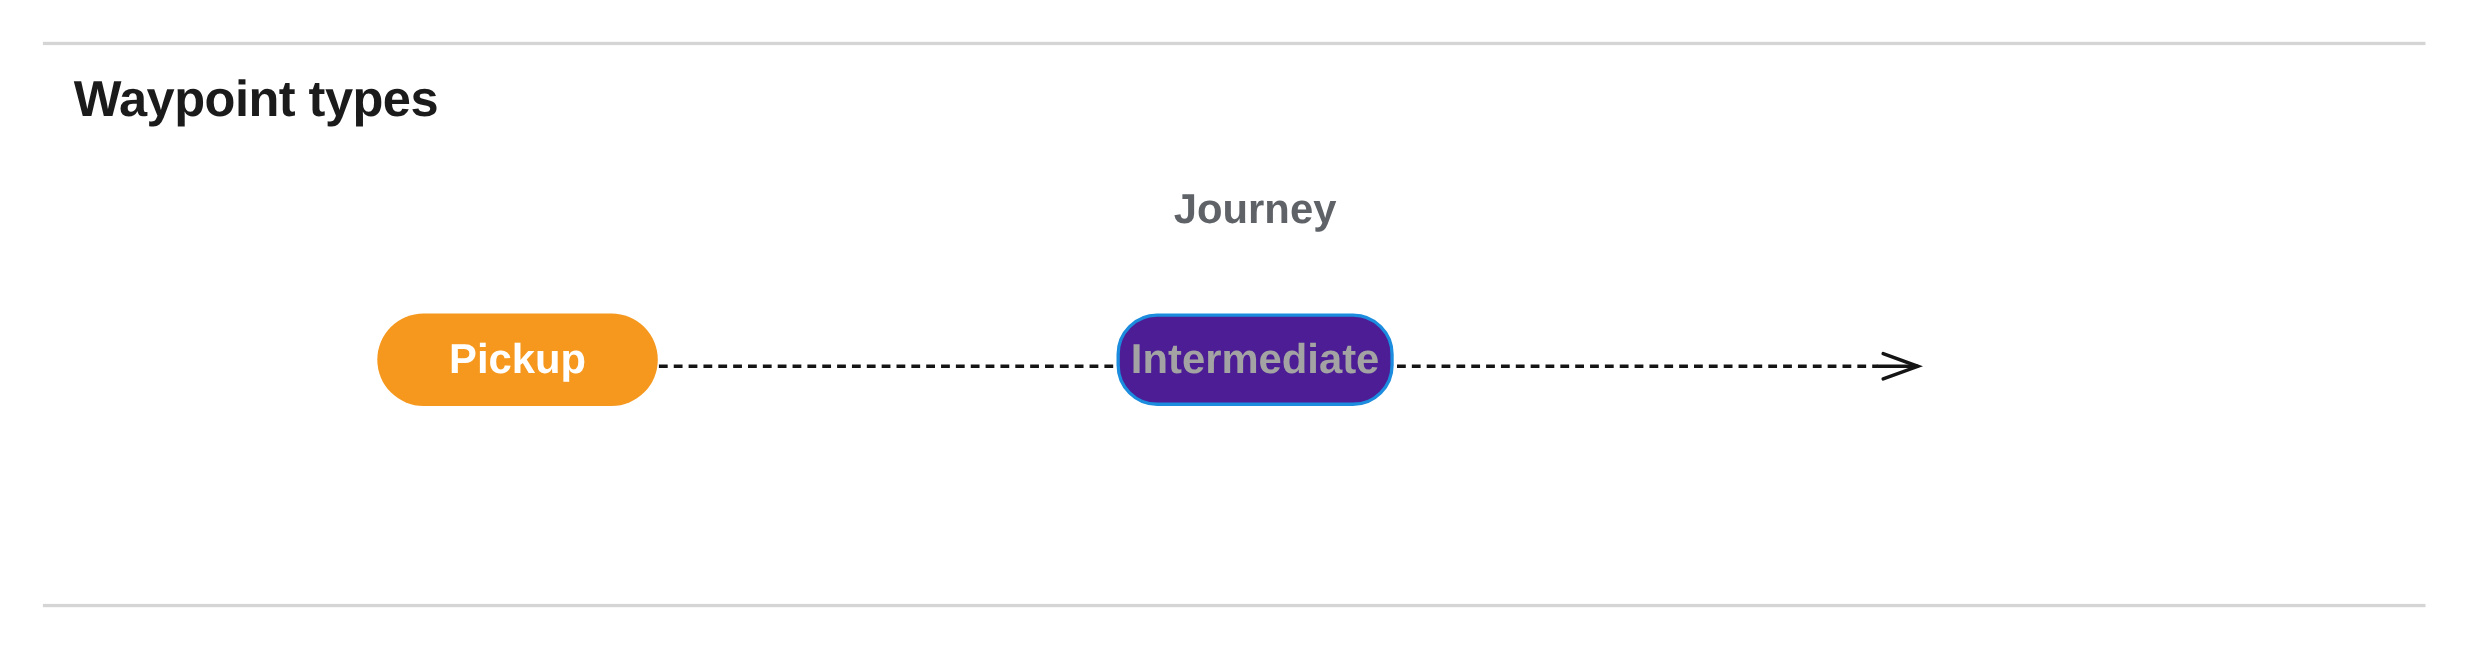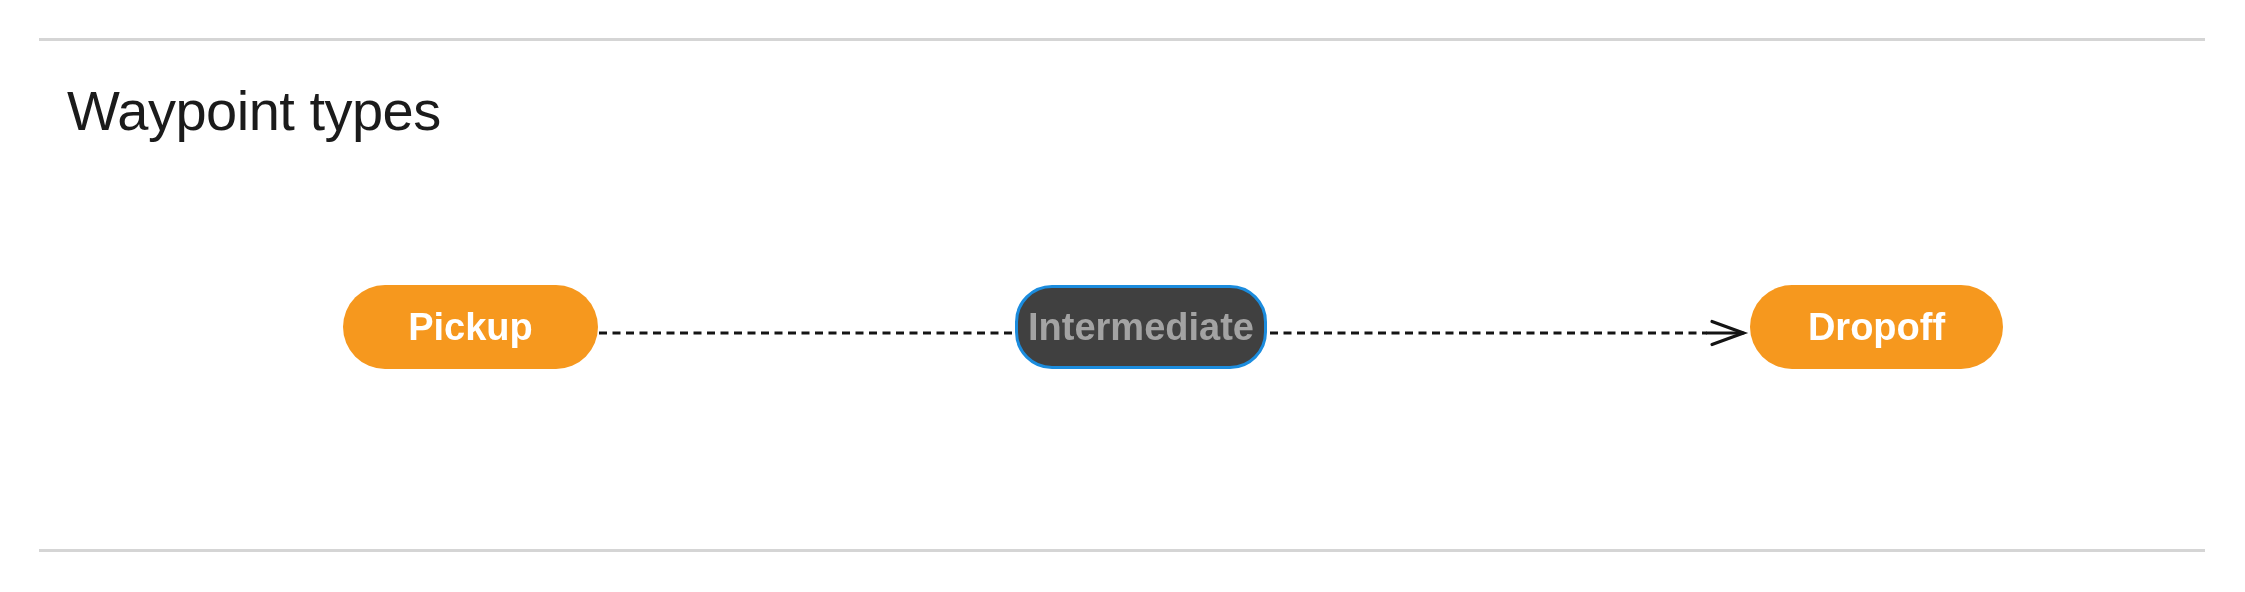--- a/index.html
+++ b/index.html
@@ -22,26 +22,25 @@
     height: 3px;
     background: var(--divider, #d5d5d5);
   }
   .divider.top { top: 38px; }
   .divider.bottom { top: 549px; }
 
   .page-title {
     position: absolute;
     left: 67px;
     top: 62px;
-    font-size: 56px;
-    font-weight: 400;
+    font-size: 46px;
+    font-weight: 700;
     color: var(--heading-text, #1b1b1b);
     letter-spacing: -0.5px;
     white-space: nowrap;
-    margin-top: 16px;
   }
   .diagram-title {
     position: absolute;
     left: 1141px;
     top: 170px;
     transform: translateX(-50%);
     font-size: 38px;
     font-weight: 700;
     color: var(--diagram-title-text, #5f6368);
     white-space: nowrap;
@@ -58,21 +57,21 @@
     font-size: 38px;
     font-weight: 700;
     white-space: nowrap;
   }
   .node.terminal {
     background: var(--terminal-fill, #f6981e);
     color: var(--terminal-text, #ffffff);
     border-radius: 48px;
   }
   .node.intermediate {
-    background: #404040;
+    background: #4c1d95;
     border: 3.5px solid var(--intermediate-border, #1b8cde);
     color: var(--intermediate-text, #a3a3a3);
     border-radius: 37px;
   }
   .node.pickup  { left: 343px;  width: 255px; }
   .node.mid     { left: 1015px; width: 252px; }
   .node.dropoff { left: 1750px; width: 253px; }
 
   .edges {
     position: absolute;
@@ -85,39 +84,37 @@
 </style>
 </head>
 <body>
 
 <div class="page">
 
   <div class="divider top"></div>
 
   <div class="page-title">Waypoint types</div>
 
+  <div class="diagram-title">Journey</div>
 
   <svg class="edges" viewBox="0 0 2245 592">
 
     <line x1="599" y1="333" x2="1012" y2="333" stroke="var(--edge-stroke, #141414)" stroke-width="3.2" stroke-dasharray="8 5.5"></line>
 
     <line x1="1270" y1="333" x2="1707" y2="333" stroke="var(--edge-stroke, #141414)" stroke-width="3.2" stroke-dasharray="8 5.5"></line>
     <g stroke="var(--edge-stroke, #141414)" stroke-width="3.2" stroke-linecap="round" fill="none">
       <line x1="1707" y1="333" x2="1743" y2="333"></line>
       <path d="M1712 321.5 L1743.5 333 L1712 344.5"></path>
     </g>
   </svg>
 
   <div class="node terminal pickup">
     <span>Pickup</span>
   </div>
 
   <div class="node intermediate mid">
     <span>Intermediate</span>
   </div>
 
-  <div class="node terminal dropoff">
-    <span>Dropoff</span>
-  </div>
 
   <div class="divider bottom"></div>
 
 </div>
 
 </body></html>

